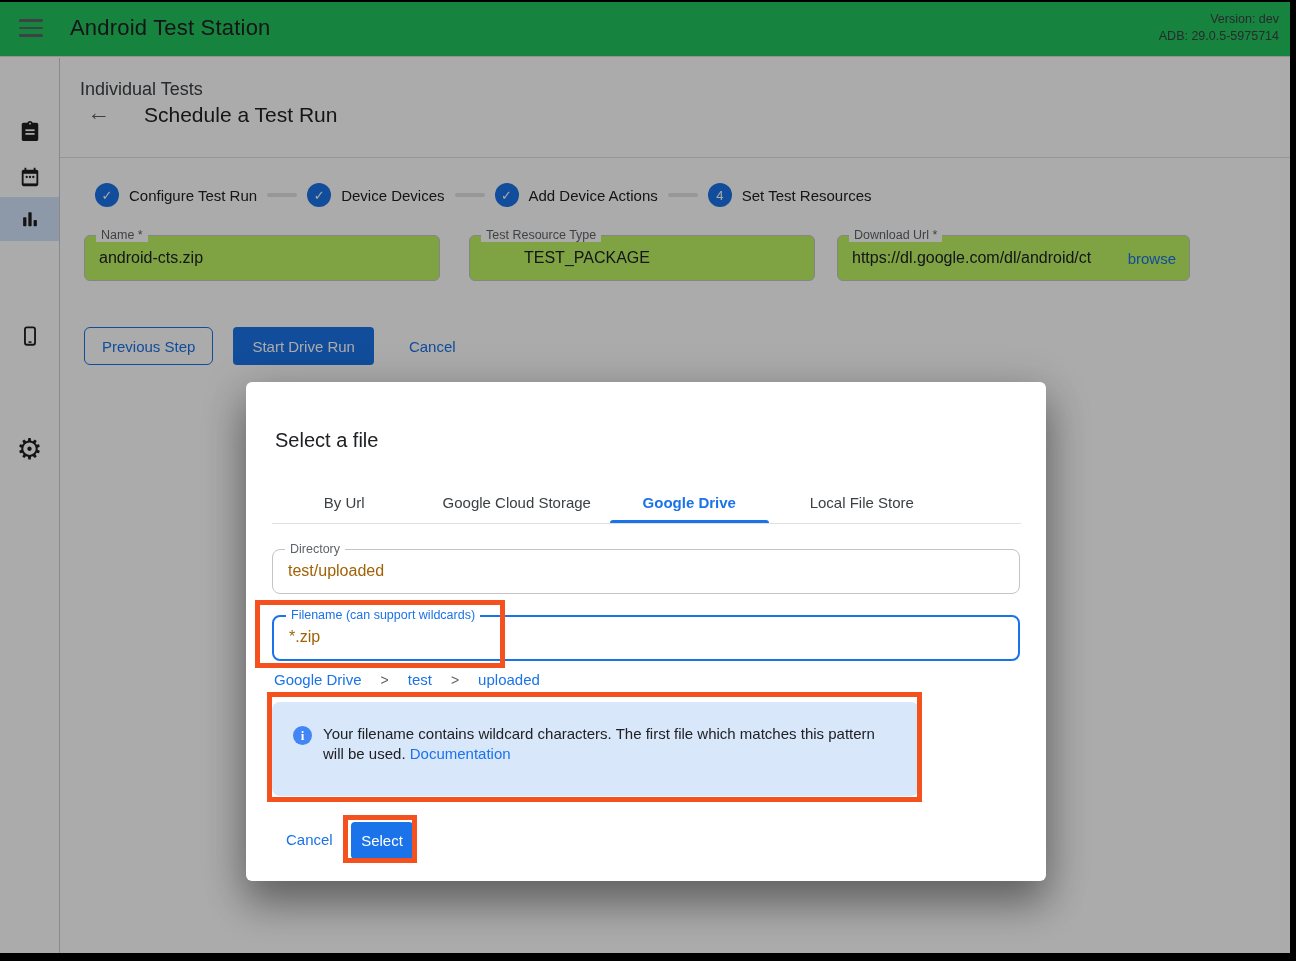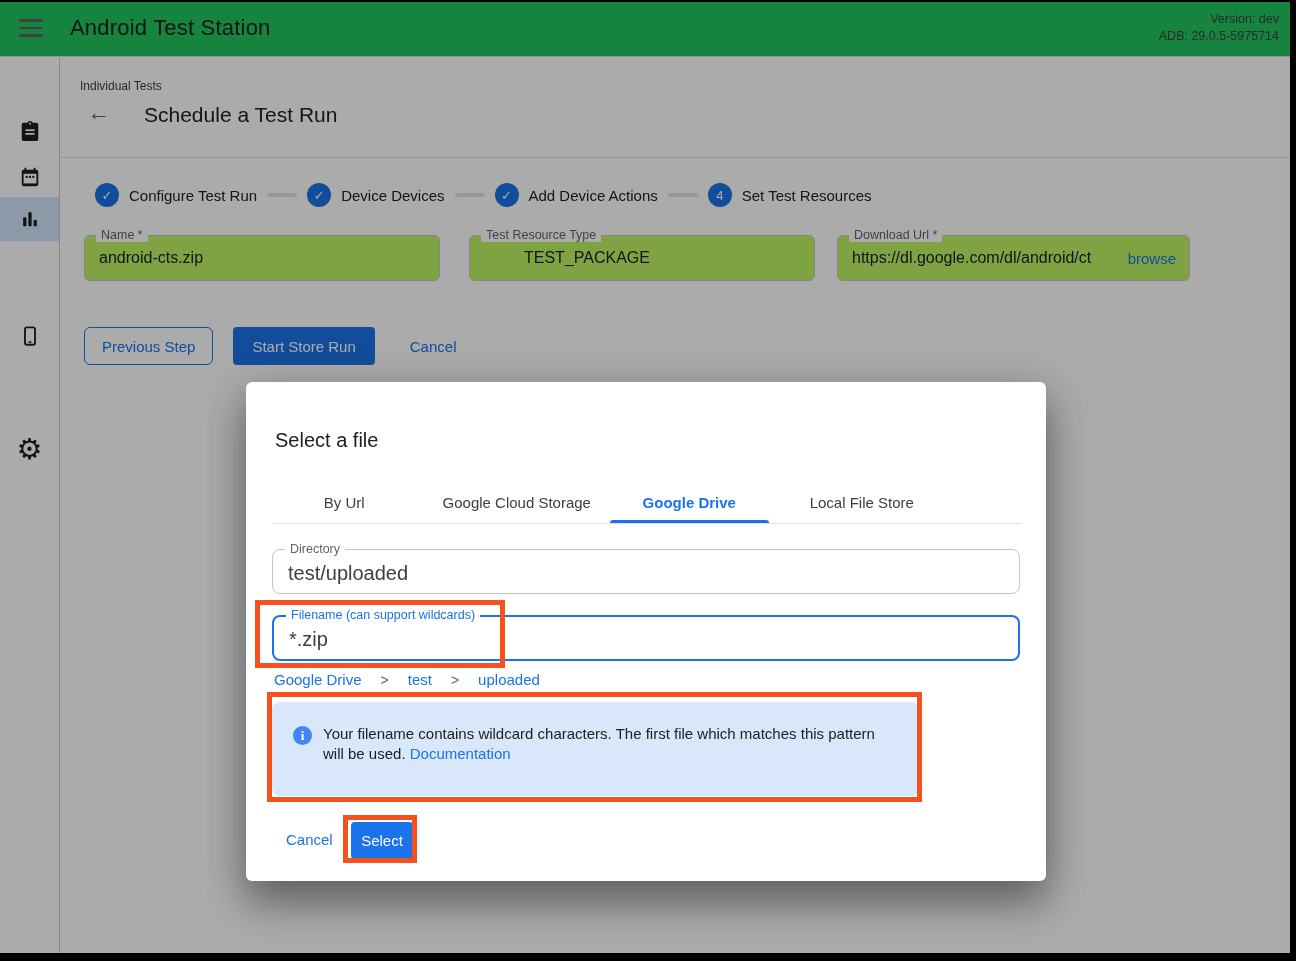--- a/index.html
+++ b/index.html
@@ -25,21 +25,21 @@
   .sidenav {
     position:absolute; top:58px; left:0; bottom:0; width:60px;
     background:#fff; border-right:1px solid #cccccc;
   }
   .nav-item { position:absolute; left:0; width:59px; height:44px; display:flex; align-items:center; justify-content:center; cursor:pointer; }
   .nav-item.active { background:#d2e3fc; }
   .nav-item svg { display:block; }
   .gear-glyph { font-size:29px; line-height:29px; color:#1f1f1f; }
 
   .main { position:absolute; left:60px; top:58px; right:0; bottom:0; background:#fff; }
-  .crumb-top { position:absolute; left:20px; top:21px; font-size:12px; color:#3c4043; }
+  .crumb-top { position:absolute; left:20px; top:21px; font-size:18px; color:#3c4043; }
   .back-arrow { position:absolute; left:27px; top:41px; font-size:23px; color:#5f6368; cursor:pointer; }
   .page-title { position:absolute; left:84px; top:45px; font-size:21px; color:#202124; }
   .hdr-divider { position:absolute; left:0; right:0; top:99px; height:1px; background:#e0e0e0; }
 
   .stepper { position:absolute; left:35px; top:125px; display:flex; align-items:center; }
   .step { display:flex; align-items:center; }
   .step-circle {
     width:24px; height:24px; border-radius:50%; background:#1a73e8; color:#fff;
     display:flex; align-items:center; justify-content:center; font-size:13px; flex:none;
   }
@@ -92,21 +92,21 @@
     content:""; position:absolute; left:7px; right:7px; bottom:-1px; height:3px;
     background:#1a73e8; border-radius:3px 3px 0 0;
   }
   .tabs-divider { position:absolute; left:26px; right:25px; top:141px; height:1px; background:#e0e0e0; }
 
   .dlg-field { position:absolute; left:26px; width:748px; background:#fff; border-radius:8px; }
   .dlg-field .f-label {
     position:absolute; top:-8px; left:12px; background:#fff; padding:0 5px;
     font-size:12.5px; color:#5f6368; white-space:nowrap;
   }
-  .dlg-field .f-value { padding:12px 15px 0 15px; font-size:20px; color:#404040; }
+  .dlg-field .f-value { padding:12px 15px 0 15px; font-size:16px; color:#a16207; }
   .dir-field { top:167px; height:45px; border:1px solid #c4c4c4; }
   .fname-field { top:233px; height:46px; border:2px solid #1a73e8; }
   .fname-field .f-label { color:#1a73e8; top:-9px; }
   .fname-field .f-value { padding-top:11px; }
 
   .drive-path { position:absolute; left:28px; top:289px; display:flex; align-items:center; font-size:15px; }
   .drive-path .crumb { color:#1a73e8; cursor:pointer; }
   .drive-path .sep { color:#5f6368; margin:0 19px; font-size:14px; }
 
   .info-banner {
@@ -241,21 +241,21 @@
       <div class="f-value">TEST_PACKAGE</div>
     </div>
     <div class="field field-url">
       <span class="f-label">Download Url *</span>
       <div class="f-value">https://dl.google.com/dl/android/ct</div>
       <span class="browse-link">browse</span>
     </div>
 
     <div class="btn-row">
       <button class="btn-outline">Previous Step</button>
-      <button class="btn-filled">Start Store Run</button>
+      <button class="btn-filled">Start Drive Run</button>
       <button class="btn-text">Cancel</button>
     </div>
   </div>
 </div>
 
 <div class="backdrop"></div>
 
 <div class="dialog">
   <div class="dlg-title">Select a file</div>
 

